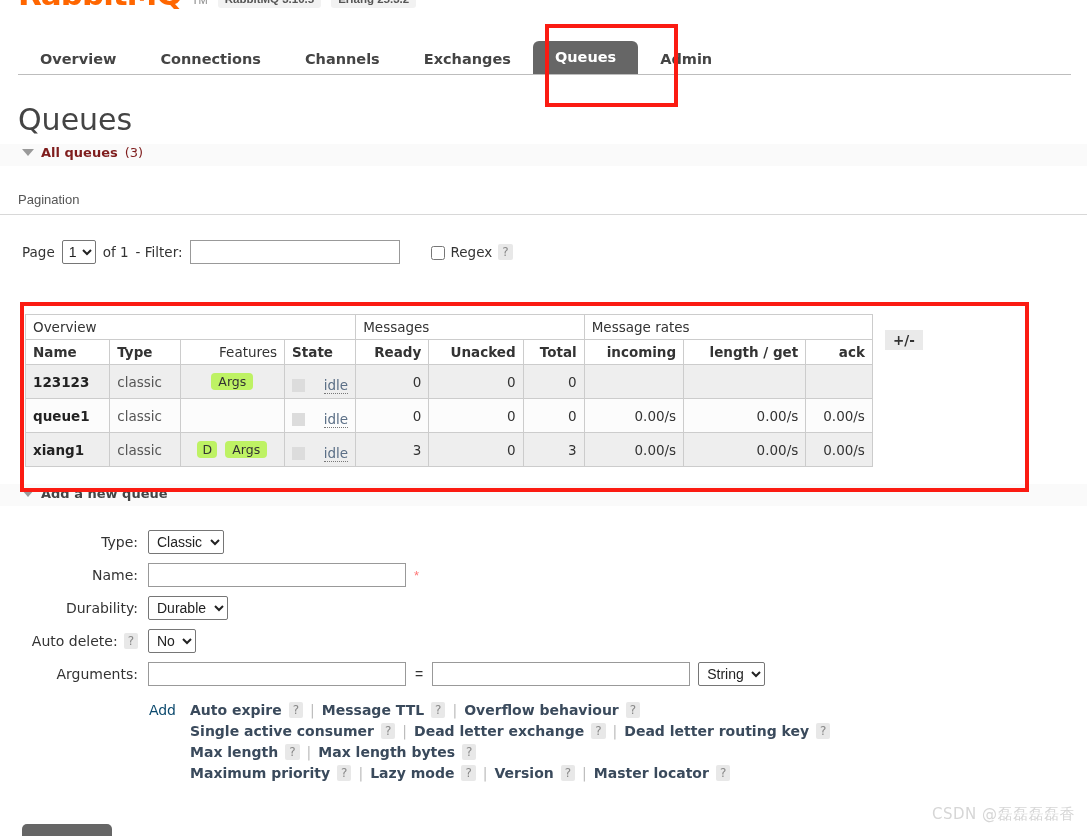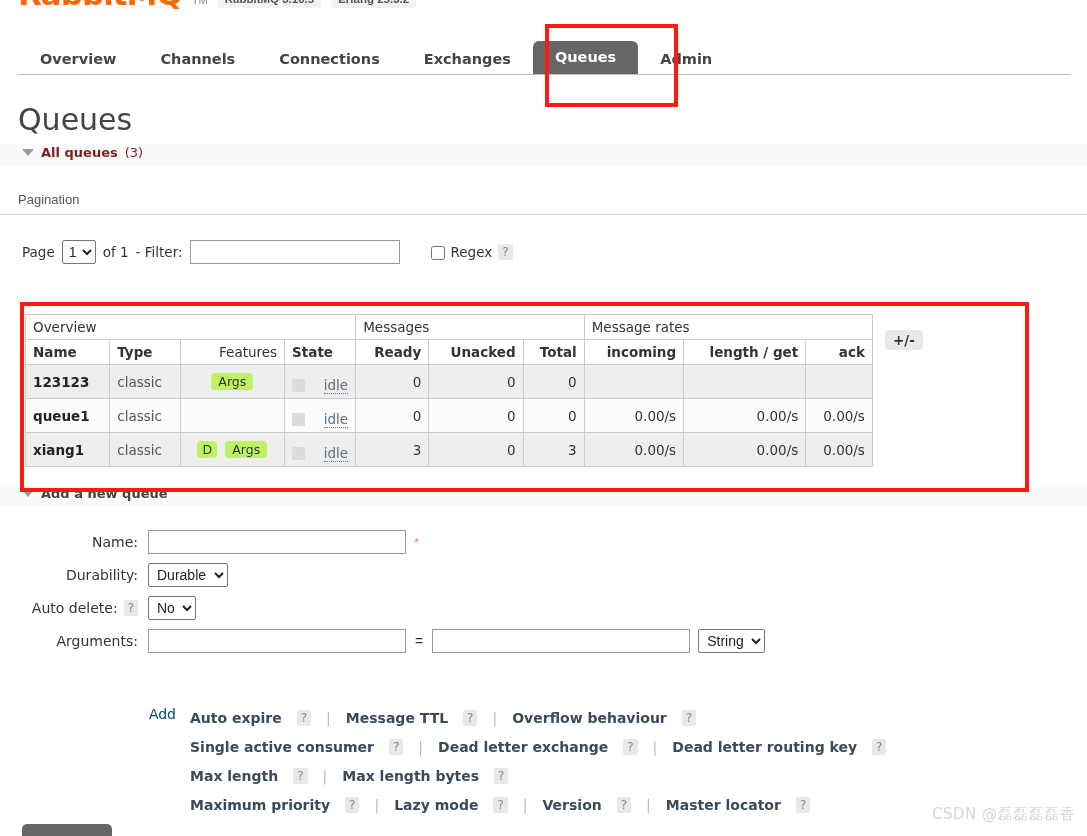--- a/index.html
+++ b/index.html
@@ -189,21 +189,21 @@
 
   .args-links {
     position: absolute; left: 0; top: 702px; width: 1087px;
     font-family: "DejaVu Sans", sans-serif;
   }
   .al-row { display: flex; align-items: center; margin-bottom: 5px; }
   .al-add {
     width: 190px; text-align: right; padding-right: 14px;
     font-size: 14px; color: #0c4a6e;
   }
-  .al-items { display: flex; align-items: center; gap: 8px; flex-wrap: nowrap; margin-top: 8px; }
+  .al-items { display: flex; align-items: center; gap: 0; flex-wrap: nowrap; }
   .al { font-size: 14px; font-weight: bold; color: #3a4a5c; cursor: pointer; }
   .sep { color: #bbb; margin: 0 7px; font-size: 14px; }
   .al-items .help { margin-left: 7px; }
   .spacer190 { width: 190px; }
 
   .addq-btn {
     position: absolute; left: 22px; top: 824px;
     width: 90px; height: 26px; background: #666;
     border-radius: 5px 5px 0 0;
   }
@@ -230,22 +230,22 @@
   <div class="topstrip">
     <span class="logo-text">RabbitMQ</span>
     <span class="logo-sub">TM</span>
     <span class="ver-chip">RabbitMQ 3.10.5</span>
     <span class="ver-chip">Erlang 25.3.2</span>
   </div>
 
   <div class="nav">
     <div class="nav-inner">
       <a class="tab" href="#">Overview</a>
+      <a class="tab" href="#">Connections</a>
       <a class="tab" href="#">Channels</a>
-      <a class="tab" href="#">Connections</a>
       <a class="tab" href="#">Exchanges</a>
       <a class="tab active" href="#">Queues</a>
       <a class="tab" href="#">Admin</a>
     </div>
   </div>
   <div class="nav-rule"></div>
 
   <div class="h1">Queues</div>
 
   <div class="section-bar"></div>
@@ -361,20 +361,26 @@
     </table>
   </div>
 
   <div class="addq-bar"></div>
   <div class="addq-head">
     <span class="caret-down"></span>
     <span>Add a new queue</span>
   </div>
 
   <div class="form">
+    <div class="frow">
+      <div class="flabel">Type:</div>
+      <select class="std">
+        <option>Classic</option>
+      </select>
+    </div>
 
     <div class="frow">
       <div class="flabel">Name:</div>
       <input class="text" type="text" value="" style="">
       <span class="req">*</span>
     </div>
 
     <div class="frow">
       <div class="flabel">Durability:</div>
       <select class="std">

